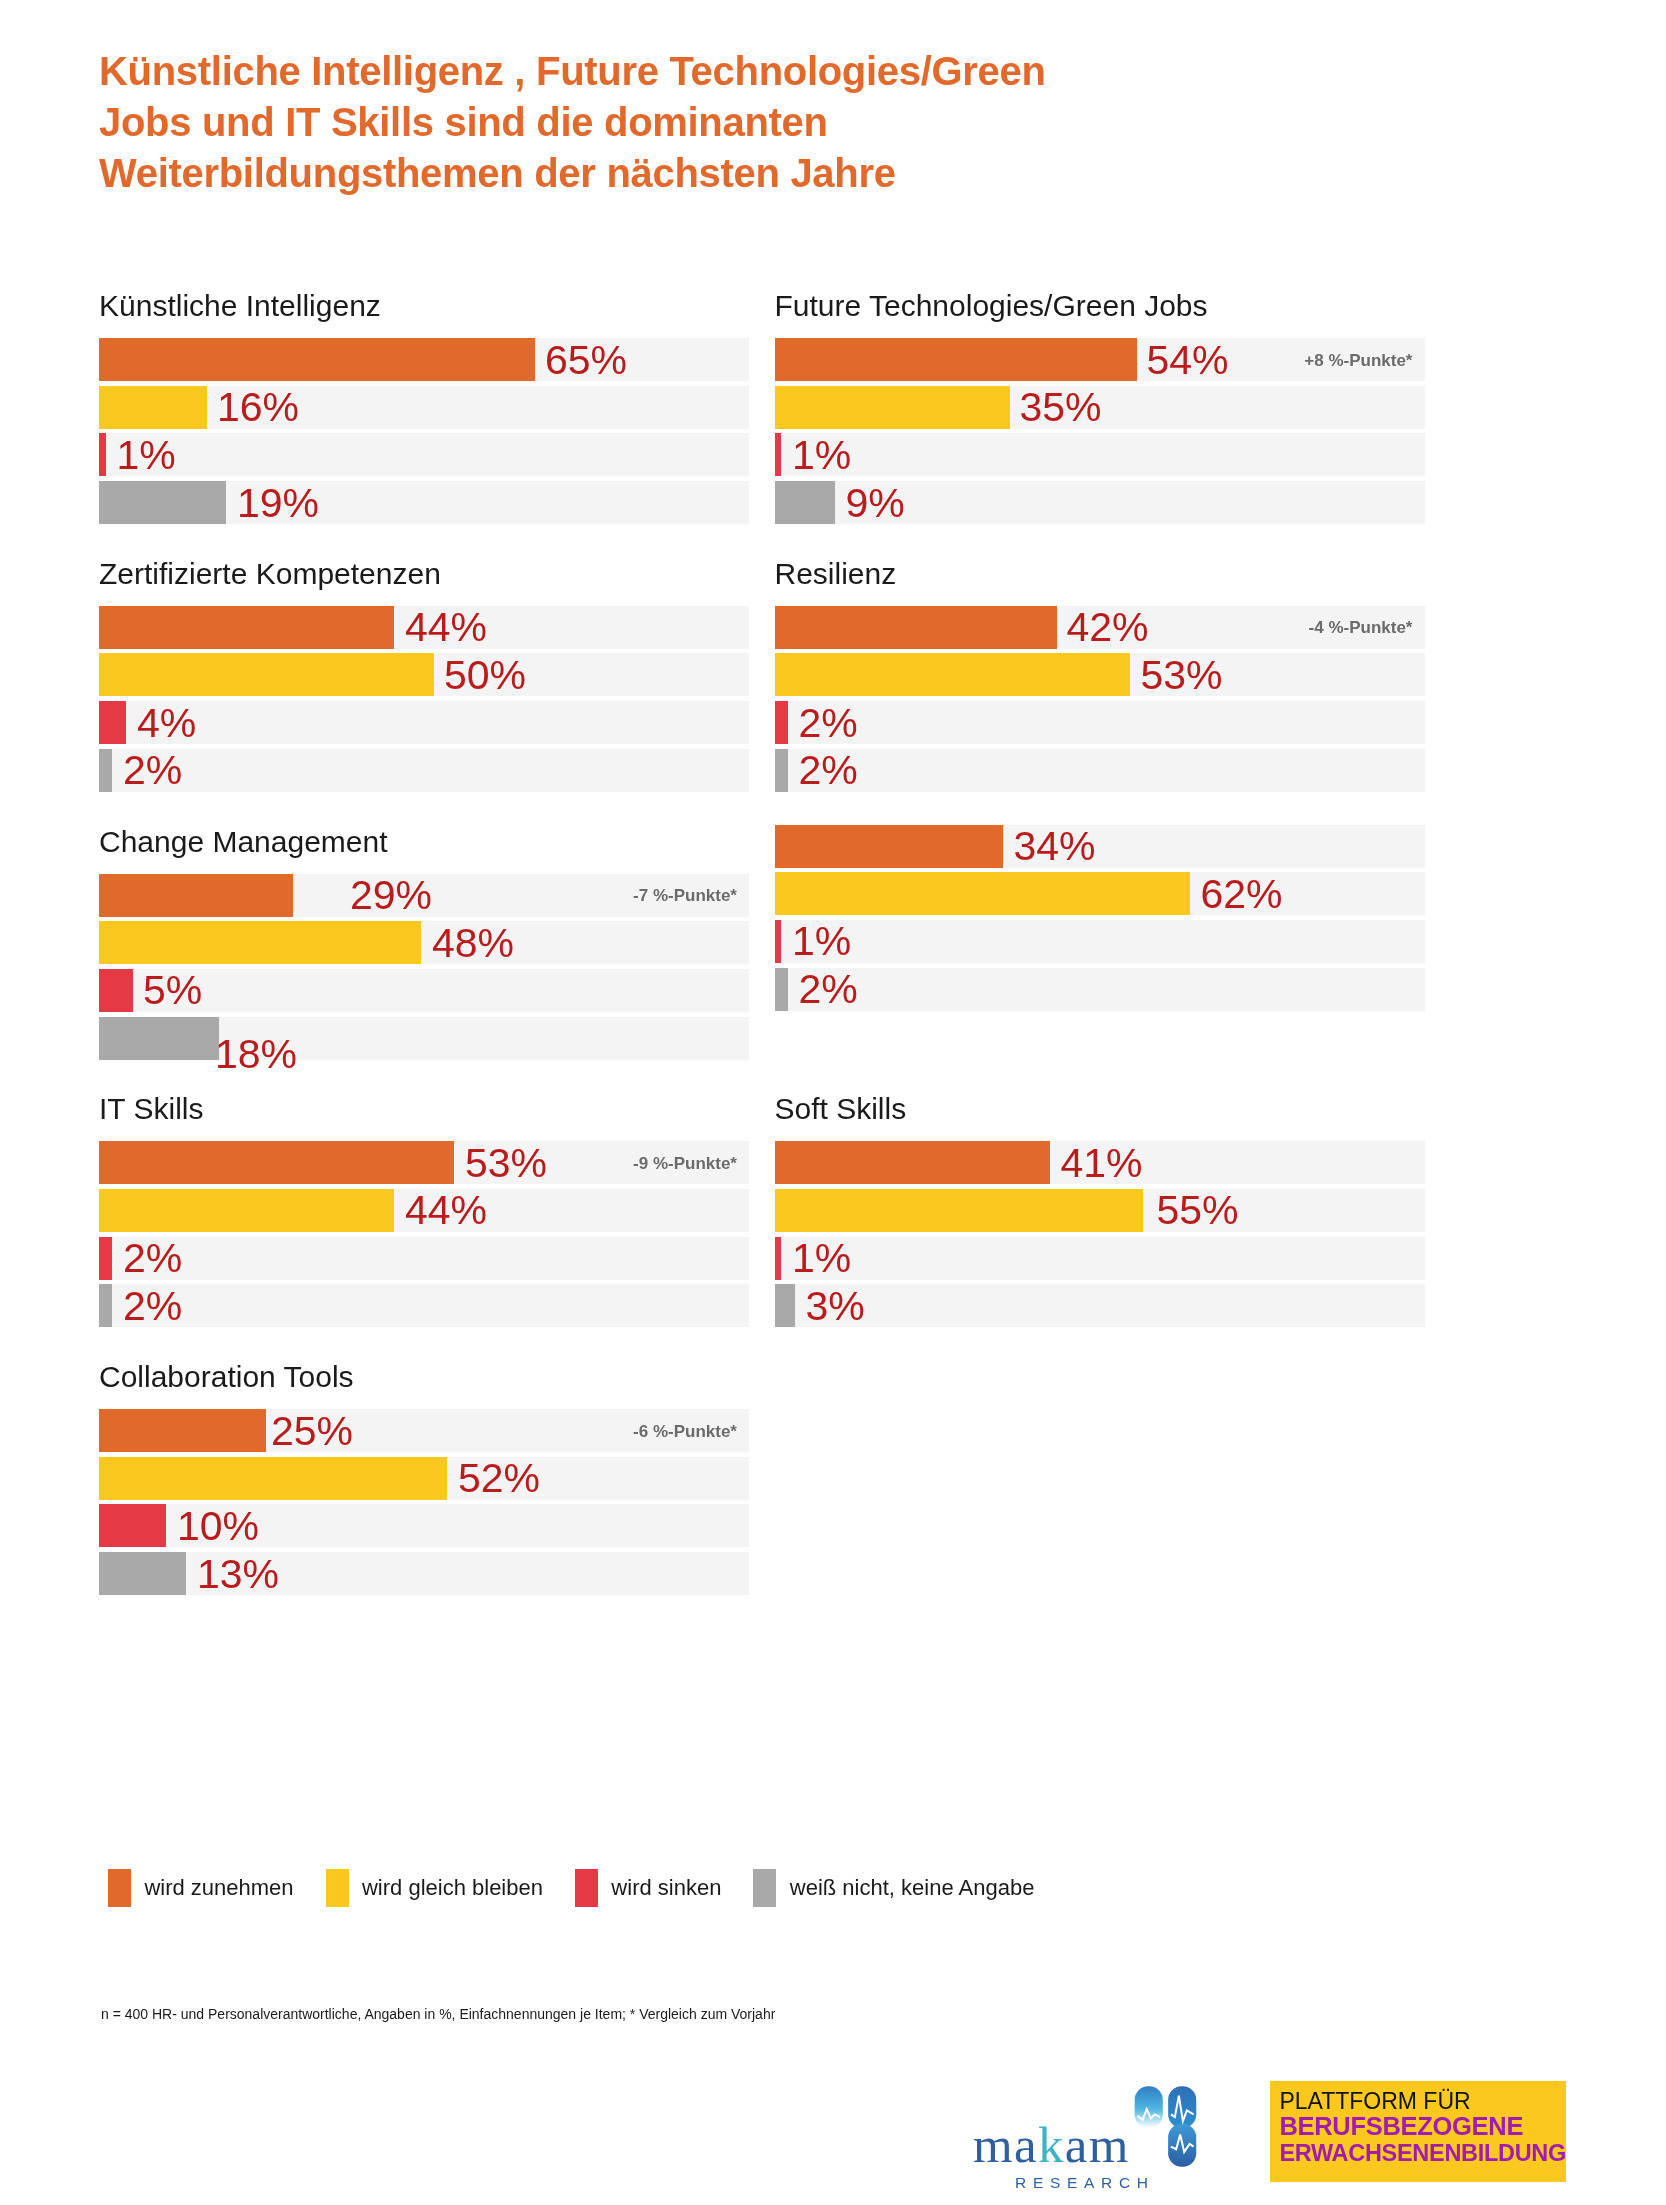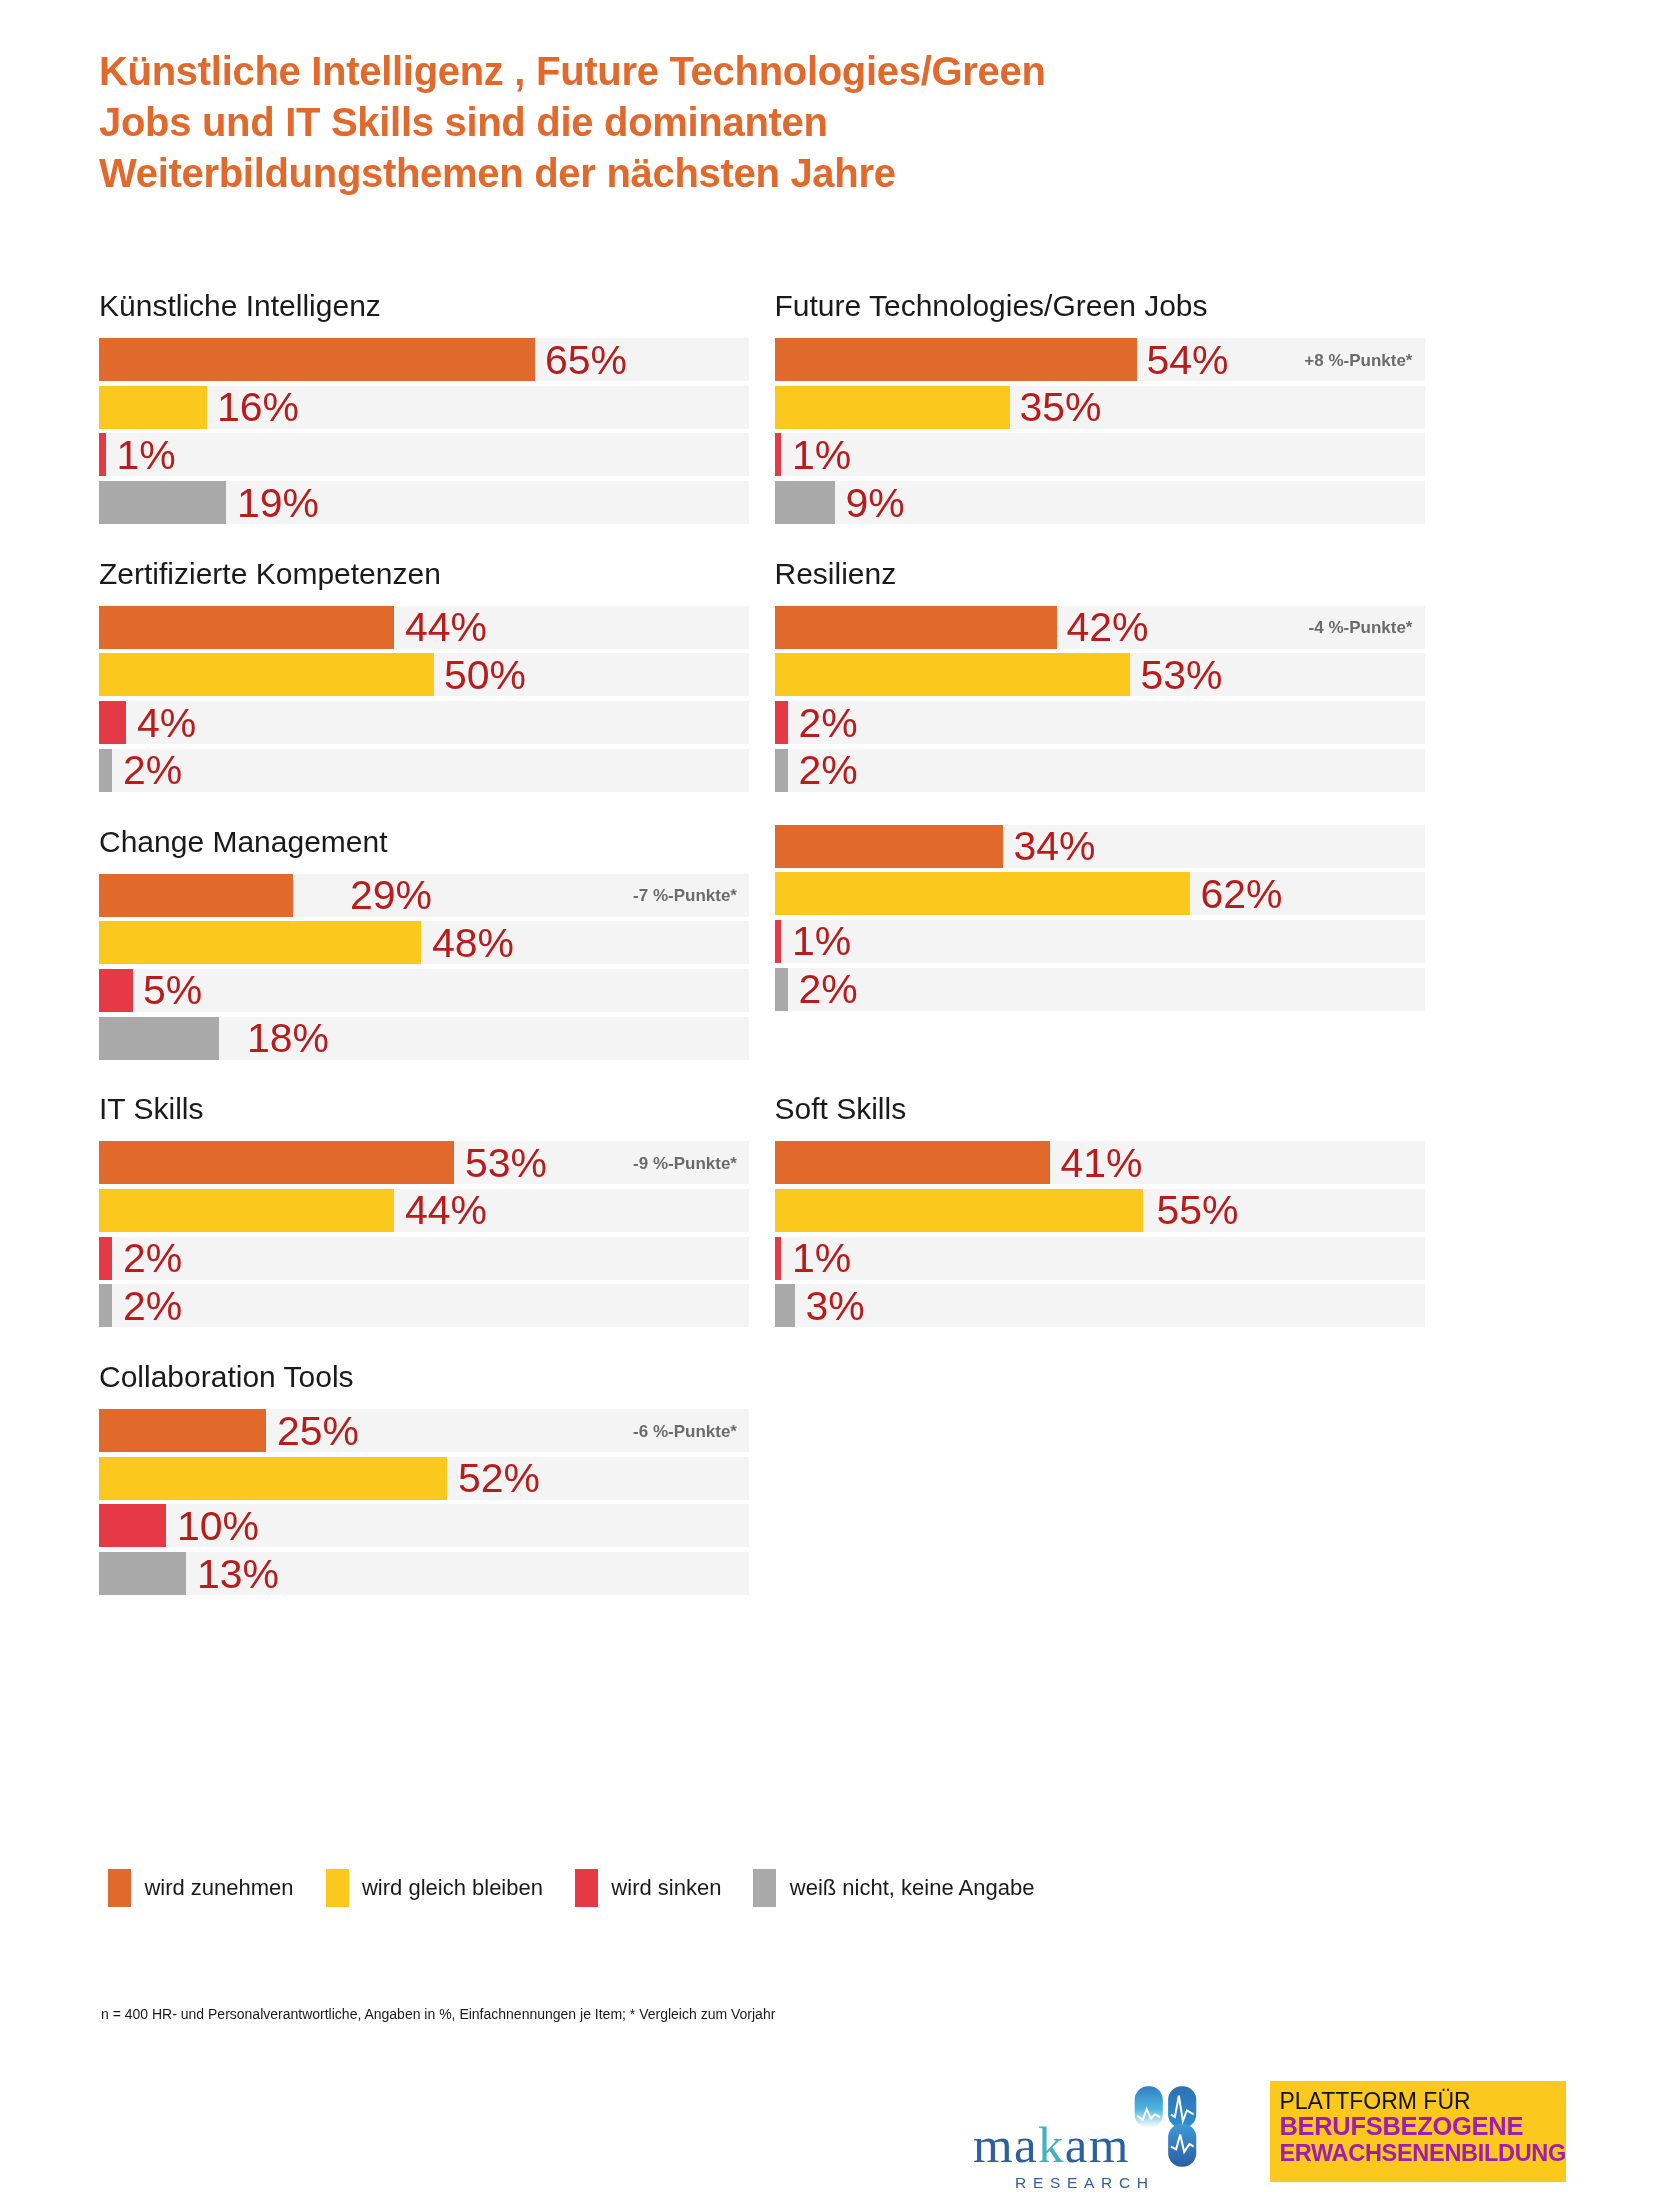--- a/index.html
+++ b/index.html
@@ -277,21 +277,21 @@
           <div class="track">
             <div class="fill c-same" style="width: 322px;"></div>
             <div class="val" style="left: 333px;">48%</div>
           </div>
           <div class="track">
             <div class="fill c-down" style="width: 34px;"></div>
             <div class="val" style="left: 44px;">5%</div>
           </div>
           <div class="track">
             <div class="fill c-na" style="width: 120px;"></div>
-            <div class="val" style="left: 148px;">18%</div>
+            <div class="val" style="left: 116px; margin-top: 16px;">18%</div>
           </div>
         </div>
         <div class="block">
           <div class="track">
             <div class="fill c-up" style="width: 228px;"></div>
             <div class="val" style="left: 239px;">34%</div>
           </div>
           <div class="track">
             <div class="fill c-same" style="width: 415px;"></div>
             <div class="val" style="left: 426px;">62%</div>
@@ -345,21 +345,21 @@
             <div class="fill c-na" style="width: 20px;"></div>
             <div class="val" style="left: 31px;">3%</div>
           </div>
         </div>
       </div>
       <div class="row">
         <div class="block">
           <div class="block-title">Collaboration Tools</div>
           <div class="track">
             <div class="fill c-up" style="width: 167px;"></div>
-            <div class="val" style="left: 178px; text-align: right;">25%</div>
+            <div class="val" style="left: 172px; text-align: right;">25%</div>
             <div class="delta">-6 %-Punkte*</div>
           </div>
           <div class="track">
             <div class="fill c-same" style="width: 348px;"></div>
             <div class="val" style="left: 359px;">52%</div>
           </div>
           <div class="track">
             <div class="fill c-down" style="width: 67px;"></div>
             <div class="val" style="left: 78px;">10%</div>
           </div>

